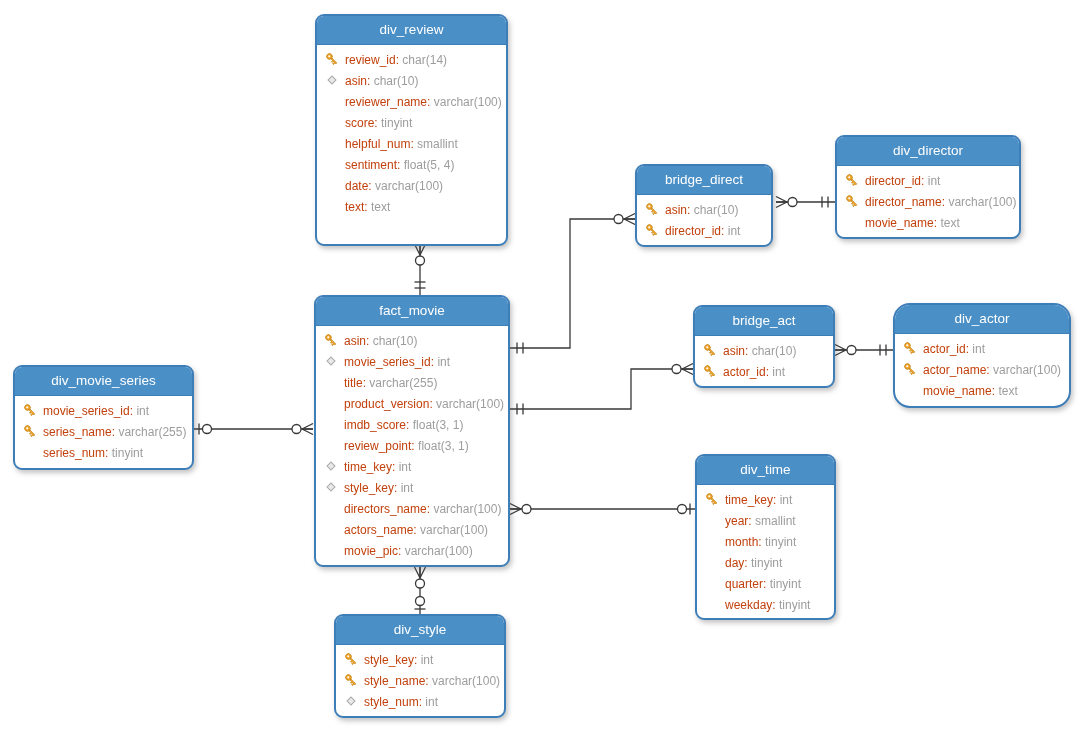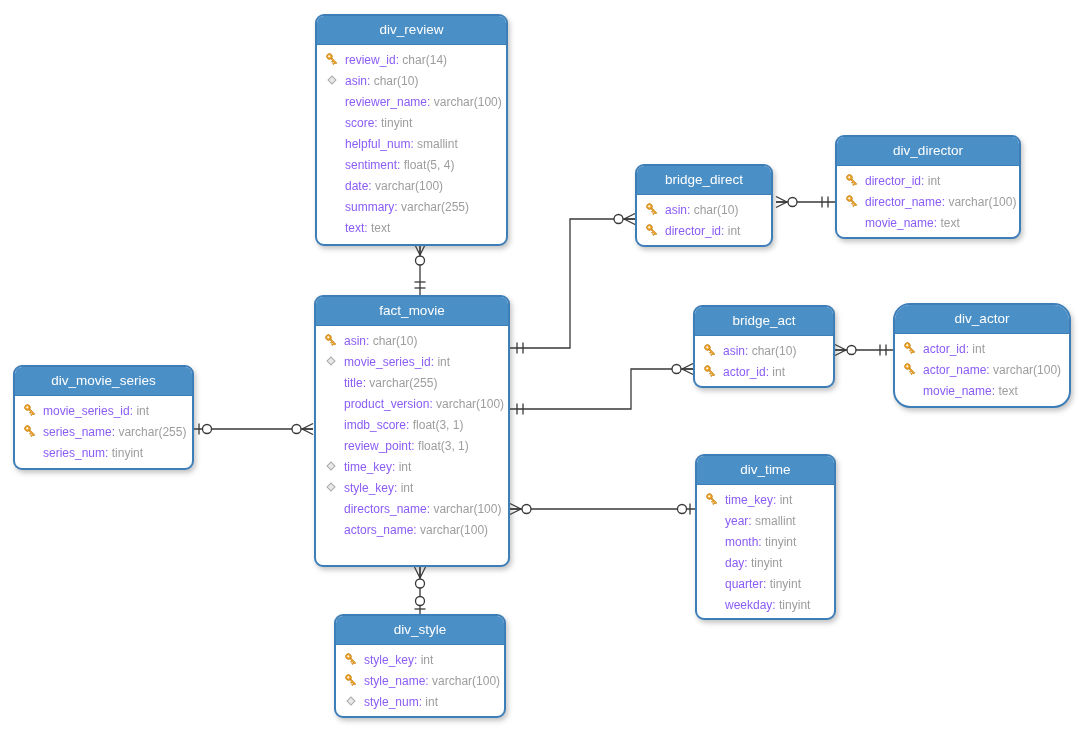--- a/index.html
+++ b/index.html
@@ -40,21 +40,21 @@
     padding-left:8px;
     white-space:nowrap;
     font-size:12px;
   }
   .ic {
     display:inline-block;
     width:14px; height:14px;
     margin-right:6px;
     vertical-align:-2px;
   }
-  .col-name { color:#8b5cf6; }
+  .col-name { color:#c2410c; }
   .col-type { color:#9d9d9d; }
 </style>
 </head>
 <body>
 
 <div id="canvas">
   <svg id="connector-layer" width="1082" height="734" viewBox="0 0 1082 734" xmlns="http://www.w3.org/2000/svg">
       <g fill="none">
         <polyline points="420,244 420,295" stroke="#383838" stroke-width="1.3" fill="none"></polyline>
         <line x1="420" y1="255" x2="425.5" y2="244" stroke="#383838" stroke-width="1.3"></line>
@@ -140,21 +140,20 @@
                 </g>
               </svg></span><span class="col-name">review_id:</span><span class="col-type"> char(14)</span></div>
           <div class="col-row"><span class="ic"><svg viewBox="0 0 14 14" width="14" height="14">
                 <rect x="4.2" y="4.2" width="5.6" height="5.6" transform="rotate(45 7 7)" fill="#e9e9e9" stroke="#a8a8a8" stroke-width="1"></rect>
               </svg></span><span class="col-name">asin:</span><span class="col-type"> char(10)</span></div>
           <div class="col-row"><span class="ic"></span><span class="col-name">reviewer_name:</span><span class="col-type"> varchar(100)</span></div>
           <div class="col-row"><span class="ic"></span><span class="col-name">score:</span><span class="col-type"> tinyint</span></div>
           <div class="col-row"><span class="ic"></span><span class="col-name">helpful_num:</span><span class="col-type"> smallint</span></div>
           <div class="col-row"><span class="ic"></span><span class="col-name">sentiment:</span><span class="col-type"> float(5, 4)</span></div>
           <div class="col-row"><span class="ic"></span><span class="col-name">date:</span><span class="col-type"> varchar(100)</span></div>
-          <div class="col-row"><span class="ic"></span><span class="col-name">summary:</span><span class="col-type"> varchar(255)</span></div>
           <div class="col-row"><span class="ic"></span><span class="col-name">text:</span><span class="col-type"> text</span></div>
         </div>
   </div>
       <div class="tbl" style="left: 635px; top: 164px; width: 138px; height: 83px;">
     <div class="tbl-header">bridge_direct</div>
     <div class="tbl-body">
           <div class="col-row"><span class="ic"><svg viewBox="0 0 14 14" width="14" height="14">
                 <g transform="rotate(45 7 7)">
                   <path d="M6 6.3 H13.2 V7.7 H12 V10 H10.8 V7.7 H9.6 V9.3 H8.4 V7.7 H6 Z" fill="#f2a72e" stroke="#c07f14" stroke-width="0.6"></path>
                   <circle cx="3.4" cy="7" r="2.8" fill="#f2a72e" stroke="#c07f14" stroke-width="0.8"></circle>
@@ -208,20 +207,21 @@
           <div class="col-row"><span class="ic"></span><span class="col-name">imdb_score:</span><span class="col-type"> float(3, 1)</span></div>
           <div class="col-row"><span class="ic"></span><span class="col-name">review_point:</span><span class="col-type"> float(3, 1)</span></div>
           <div class="col-row"><span class="ic"><svg viewBox="0 0 14 14" width="14" height="14">
                 <rect x="4.2" y="4.2" width="5.6" height="5.6" transform="rotate(45 7 7)" fill="#e9e9e9" stroke="#a8a8a8" stroke-width="1"></rect>
               </svg></span><span class="col-name">time_key:</span><span class="col-type"> int</span></div>
           <div class="col-row"><span class="ic"><svg viewBox="0 0 14 14" width="14" height="14">
                 <rect x="4.2" y="4.2" width="5.6" height="5.6" transform="rotate(45 7 7)" fill="#e9e9e9" stroke="#a8a8a8" stroke-width="1"></rect>
               </svg></span><span class="col-name">style_key:</span><span class="col-type"> int</span></div>
           <div class="col-row"><span class="ic"></span><span class="col-name">directors_name:</span><span class="col-type"> varchar(100)</span></div>
           <div class="col-row"><span class="ic"></span><span class="col-name">actors_name:</span><span class="col-type"> varchar(100)</span></div>
+          <div class="col-row"><span class="ic"></span><span class="col-name">movie_pic:</span><span class="col-type"> varchar(100)</span></div>
         </div>
   </div>
       <div class="tbl" style="left: 693px; top: 305px; width: 142px; height: 83px;">
     <div class="tbl-header">bridge_act</div>
     <div class="tbl-body">
           <div class="col-row"><span class="ic"><svg viewBox="0 0 14 14" width="14" height="14">
                 <g transform="rotate(45 7 7)">
                   <path d="M6 6.3 H13.2 V7.7 H12 V10 H10.8 V7.7 H9.6 V9.3 H8.4 V7.7 H6 Z" fill="#f2a72e" stroke="#c07f14" stroke-width="0.6"></path>
                   <circle cx="3.4" cy="7" r="2.8" fill="#f2a72e" stroke="#c07f14" stroke-width="0.8"></circle>
                   <circle cx="3.1" cy="7" r="1" fill="#ffffff" stroke="none"></circle>

